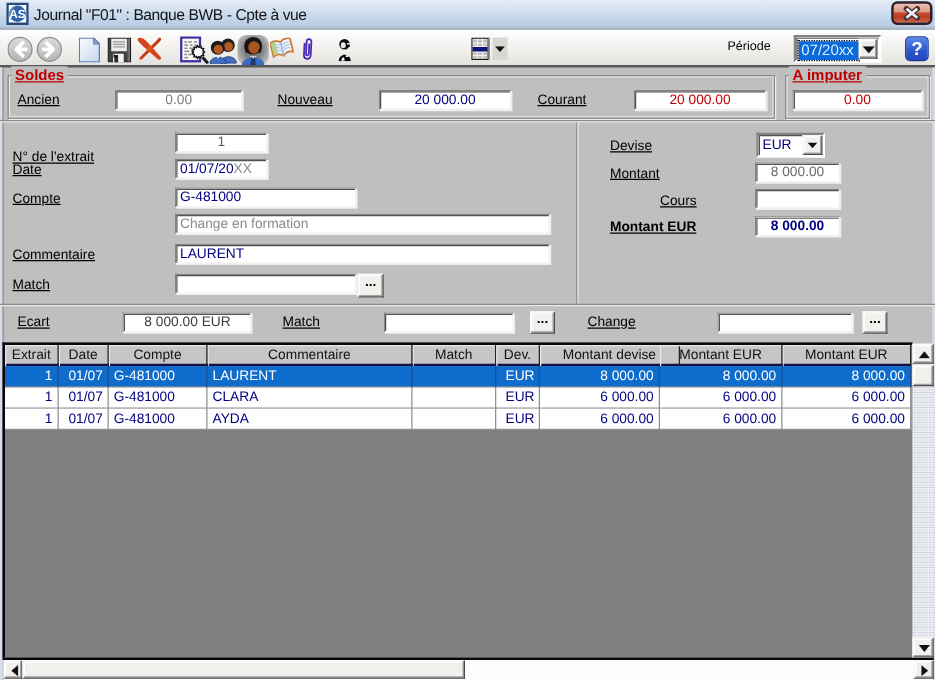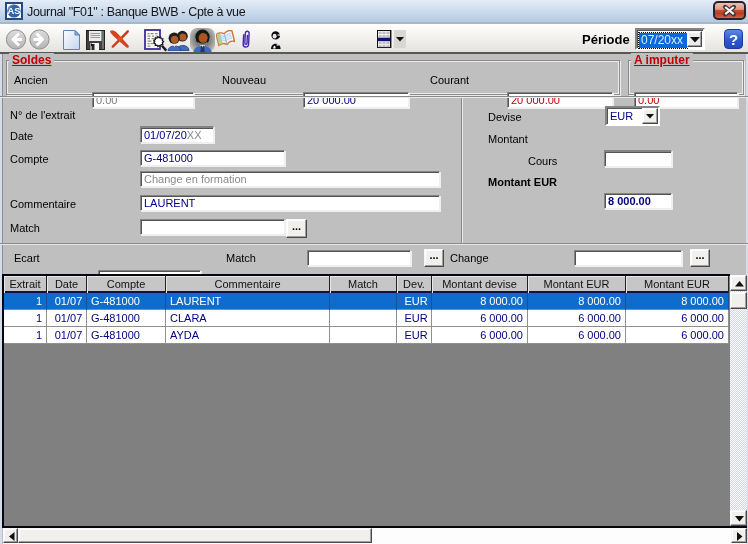--- a/index.html
+++ b/index.html
@@ -7,27 +7,27 @@
 body { font-family:"Liberation Sans", sans-serif; font-size:11px; color:#000; background:#bfbfbf; position:relative; }
 .abs { position:absolute; }
 .sunk { background:#fff; border-style:solid; border-width:2px;
   border-color:#848484 #fff #fff #848484;
   box-shadow: inset 1px 1px 0 0 #545454; }
 .sunk2 { background:#fff; border:1px solid; border-color:#848484 #efefef #efefef #848484;
   box-shadow: inset 1px 1px 0 0 #545454, 1px 1px 0 0 #efefef; }
 .raised { background:#f1f0ed; border:1px solid; border-color:#f8f8f8 #4a4a4a #4a4a4a #f8f8f8;
   box-shadow: inset -1px -1px 0 0 #a0a0a0, inset 1px 1px 0 0 #ffffff; }
 .field { line-height:12px; padding:0 3px; white-space:nowrap; overflow:hidden; }
-.rt { text-align:left;margin-top:20px; }
+.rt { text-align:center; }
 .navy { color:#000080; }
 .red { color:#c00000; }
 .grp { border:1px solid #8a8a8a; box-shadow: inset 1px 1px 0 #ececec, inset -1px -1px 0 #ececec, 1px 1px 0 #ececec; }
 .grplabel { position:absolute; top:-8px; left:2px; background:#bfbfbf; padding:0 3px;
   color:#c00000; font-weight:bold; text-decoration:underline; font-size:12px; }
-.lbl { position:absolute; white-space:nowrap; }
+.lbl { position:absolute; white-space:nowrap;text-decoration:underline; }
 </style>
 </head>
 <body>
 
 <div class="abs" style="left:0;top:0;width:748px;height:22px;background:linear-gradient(#e3ecf7,#cfdeee 45%,#c0d2e7 75%,#b6cadf);"></div>
 <div class="abs" style="left:0;top:22px;width:748px;height:2px;background:#a8b8c8;"></div>
 
 <svg class="abs" style="left:5px;top:2px;" width="18" height="18" viewBox="0 0 18 18">
   <rect x="1" y="1" width="16" height="16" fill="#ffffff" stroke="#27497e" stroke-width="2"></rect>
   <circle cx="9" cy="9" r="6.6" fill="#2f64a8"></circle>
@@ -185,21 +185,21 @@
       <rect x="9.3" y="14.7" width="3.4" height="2.4"></rect>
   </g>
   <rect x="1" y="7.6" width="12" height="3.6" fill="#10107a"></rect>
 </svg>
 <div class="abs" style="left:391px;top:30px;width:2px;height:18px;border-left:1px solid #909090;border-right:1px solid #f2f2f2;"></div>
 <div class="abs" style="left:394px;top:30px;width:12px;height:18px;background:#d9d7d3;"></div>
 <svg class="abs" style="left:396px;top:37px;" width="8" height="5" viewBox="0 0 8 5">
     <path d="M0 0 H8 L4 4.5 Z" fill="#111"></path>
   </svg>
 
-<div class="abs" style="left:582px;top:32px;font-size:13px;font-weight:bold;">Période</div>
+<div class="abs" style="left:582px;top:32px;font-size:10px;font-weight:normal;">Période</div>
 <div class="abs sunk" style="left:635px;top:28px;width:70px;height:22px;">
   <div style="position:absolute;left:2px;top:3px;width:48px;height:15px;background:#0b6ada;outline:1px dotted #000;color:#d6ecff;font-size:12px;line-height:15px;padding-left:2px;">07/20xx</div>
   <div class="raised" style="position:absolute;right:1px;top:1px;width:15px;height:16px;background:#ececec;">
     <svg style="position:absolute;left:2px;top:5px;" width="10" height="6" viewBox="0 0 10 6">
         <path d="M0 0 H10 L5 5.5 Z" fill="#111"></path>
       </svg>
   </div>
 </div>
 <div class="abs" style="left:724px;top:29px;width:19px;height:20px;background:linear-gradient(#5a8ae8,#2a55cc 60%,#2448c0);border:1px solid #1c3a9a;border-radius:4px;color:#fff;font-weight:bold;font-size:15px;text-align:center;line-height:19px;">?</div>
 
@@ -219,21 +219,21 @@
 <div class="abs grp" style="left:628px;top:60px;width:116px;height:35px;">
   <span class="grplabel">A imputer</span>
 </div>
 <div class="abs sunk2 field rt red" style="left:634px;top:72px;width:104px;height:16px;line-height:14px;">0.00</div>
 <div class="abs" style="left:0;top:96px;width:748px;height:1px;background:#8a8a8a;"></div>
 <div class="abs" style="left:0;top:97px;width:748px;height:1px;background:#e8e8e8;"></div>
 
 <div class="abs" style="left:461px;top:98px;width:1px;height:147px;background:#8a8a8a;"></div>
 <div class="abs" style="left:462px;top:98px;width:1px;height:147px;background:#e8e8e8;"></div>
 
-<div class="lbl" style="left:10px;top:109px;">N° de l'extrait</div>
+<div class="lbl" style="left:10px;top:120px;">N° de l'extrait</div>
 <div class="abs sunk2 field rt" style="left:140px;top:106px;width:74px;height:16px;line-height:14px;color:#5a5a5a;">1</div>
 <div class="lbl" style="left:10px;top:130px;">Date</div>
 <div class="abs sunk2 field navy" style="left:140px;top:127px;width:74px;height:16px;line-height:14px;">01/07/20<span style="color:#888;">XX</span></div>
 <div class="lbl" style="left:10px;top:153px;">Compte</div>
 <div class="abs sunk2 field navy" style="left:140px;top:150px;width:145px;height:16px;line-height:14px;">G-481000</div>
 <div class="abs sunk2 field" style="left:140px;top:171px;width:300px;height:16px;line-height:14px;color:#8a8a8a;">Change en formation</div>
 <div class="lbl" style="left:10px;top:198px;">Commentaire</div>
 <div class="abs sunk2 field navy" style="left:140px;top:195px;width:300px;height:16px;line-height:14px;">LAURENT</div>
 <div class="lbl" style="left:10px;top:222px;">Match</div>
 <div class="abs sunk2 field" style="left:140px;top:219px;width:145px;height:16px;"></div>
@@ -255,41 +255,41 @@
 <div class="lbl" style="left:488px;top:176px;font-weight:bold;">Montant EUR</div>
 <div class="abs sunk2 field rt navy" style="left:604px;top:173px;width:68px;height:16px;line-height:14px;font-weight:bold;">8 000.00</div>
 
 <div class="abs" style="left:0;top:243px;width:748px;height:1px;background:#8a8a8a;"></div>
 <div class="abs" style="left:0;top:244px;width:748px;height:1px;background:#e8e8e8;"></div>
 <div class="lbl" style="left:14px;top:252px;">Ecart</div>
 <div class="abs sunk2 field rt" style="left:98px;top:250px;width:103px;height:16px;line-height:14px;color:#3c3c3c;padding-right:2px;">8 000.00 EUR</div>
 <div class="lbl" style="left:226px;top:252px;">Match</div>
 <div class="abs sunk2 field" style="left:307px;top:250px;width:104px;height:16px;"></div>
 <div class="abs raised" style="left:424px;top:249px;width:20px;height:18px;text-align:center;line-height:11px;font-weight:bold;">...</div>
-<div class="lbl" style="left:450px;top:252px;">Change</div>
+<div class="lbl" style="left:470px;top:252px;">Change</div>
 <div class="abs sunk2 field" style="left:574px;top:250px;width:108px;height:16px;"></div>
 <div class="abs raised" style="left:690px;top:249px;width:20px;height:18px;text-align:center;line-height:11px;font-weight:bold;">...</div>
 
 <div class="abs" style="left:2px;top:274px;width:728px;height:252px;background:#808080;border-left:2px solid #06060e;border-top:2px solid #06060e;"></div>
 <div class="abs" style="left:2px;top:526px;width:745px;height:2px;background:#06060e;"></div>
 
 <div class="abs" style="left:4px;top:276px;width:725px;height:17px;background:#c6c6c6;border-bottom:2px solid #10104a;"></div>
 
 <div class="abs" style="left:4px;top:293px;width:725px;height:17px;background:#0e6ccd;border-bottom:1px solid #8a8a8a;"></div>
 <div class="abs" style="left:4px;top:310px;width:725px;height:17px;background:#fff;border-bottom:1px solid #909090;"></div>
 <div class="abs" style="left:4px;top:327px;width:725px;height:17px;background:#fff;border-bottom:1px solid #909090;"></div>
 
 <div id="cols">
     <div class="abs" style="left:4px;top:276px;width:43px;height:17px;border-right:1px solid #222;box-shadow:inset 1px 1px 0 #e8e8e8;text-align:center;line-height:17px;font-size:11px;color:#111;">Extrait</div>
     <div class="abs" style="left:47px;top:276px;width:40px;height:17px;border-right:1px solid #222;box-shadow:inset 1px 1px 0 #e8e8e8;text-align:center;line-height:17px;font-size:11px;color:#111;">Date</div>
     <div class="abs" style="left:87px;top:276px;width:79px;height:17px;border-right:1px solid #222;box-shadow:inset 1px 1px 0 #e8e8e8;text-align:center;line-height:17px;font-size:11px;color:#111;">Compte</div>
     <div class="abs" style="left:166px;top:276px;width:164px;height:17px;border-right:1px solid #222;box-shadow:inset 1px 1px 0 #e8e8e8;text-align:center;line-height:17px;font-size:11px;color:#111;">Commentaire</div>
     <div class="abs" style="left:330px;top:276px;width:67px;height:17px;border-right:1px solid #222;box-shadow:inset 1px 1px 0 #e8e8e8;text-align:center;line-height:17px;font-size:11px;color:#111;">Match</div>
     <div class="abs" style="left:397px;top:276px;width:35px;height:17px;border-right:1px solid #222;box-shadow:inset 1px 1px 0 #e8e8e8;text-align:center;line-height:17px;font-size:11px;color:#111;">Dev.</div>
-    <div class="abs" style="left:432px;top:276px;width:96px;height:17px;border-right:1px solid #222;box-shadow:inset 1px 1px 0 #e8e8e8;text-align:center;line-height:17px;font-size:11px;color:#111;">Montant devise</div>
+    <div class="abs" style="left:432px;top:276px;width:112px;height:17px;border-right:1px solid #222;box-shadow:inset 1px 1px 0 #e8e8e8;text-align:center;line-height:17px;font-size:11px;color:#111;">Montant devise</div>
     <div class="abs" style="left:528px;top:276px;width:98px;height:17px;border-right:1px solid #222;box-shadow:inset 1px 1px 0 #e8e8e8;text-align:center;line-height:17px;font-size:11px;color:#111;">Montant EUR</div>
     <div class="abs" style="left:626px;top:276px;width:103px;height:17px;border-right:1px solid #222;box-shadow:inset 1px 1px 0 #e8e8e8;text-align:center;line-height:17px;font-size:11px;color:#111;">Montant EUR</div>
     <div class="abs" style="left:4px;top:293px;width:43px;height:17px;border-right:1px solid #1e4e96;text-align:right;line-height:16px;font-size:11px;color:#fff;padding-right:4px;white-space:nowrap;overflow:hidden;">1</div>
     <div class="abs" style="left:47px;top:293px;width:40px;height:17px;border-right:1px solid #1e4e96;text-align:center;line-height:16px;font-size:11px;color:#fff;padding-left:4px;white-space:nowrap;overflow:hidden;">01/07</div>
     <div class="abs" style="left:87px;top:293px;width:79px;height:17px;border-right:1px solid #1e4e96;text-align:left;line-height:16px;font-size:11px;color:#fff;padding-left:4px;white-space:nowrap;overflow:hidden;">G-481000</div>
     <div class="abs" style="left:166px;top:293px;width:164px;height:17px;border-right:1px solid #1e4e96;text-align:left;line-height:16px;font-size:11px;color:#fff;padding-left:4px;white-space:nowrap;overflow:hidden;">LAURENT</div>
     <div class="abs" style="left:330px;top:293px;width:67px;height:17px;border-right:1px solid #1e4e96;text-align:left;line-height:16px;font-size:11px;color:#fff;padding-left:4px;white-space:nowrap;overflow:hidden;"></div>
     <div class="abs" style="left:397px;top:293px;width:35px;height:17px;border-right:1px solid #1e4e96;text-align:center;line-height:16px;font-size:11px;color:#fff;padding-left:4px;white-space:nowrap;overflow:hidden;">EUR</div>
     <div class="abs" style="left:432px;top:293px;width:96px;height:17px;border-right:1px solid #1e4e96;text-align:right;line-height:16px;font-size:11px;color:#fff;padding-right:4px;white-space:nowrap;overflow:hidden;">8 000.00</div>
     <div class="abs" style="left:528px;top:293px;width:98px;height:17px;border-right:1px solid #1e4e96;text-align:right;line-height:16px;font-size:11px;color:#fff;padding-right:4px;white-space:nowrap;overflow:hidden;">8 000.00</div>

